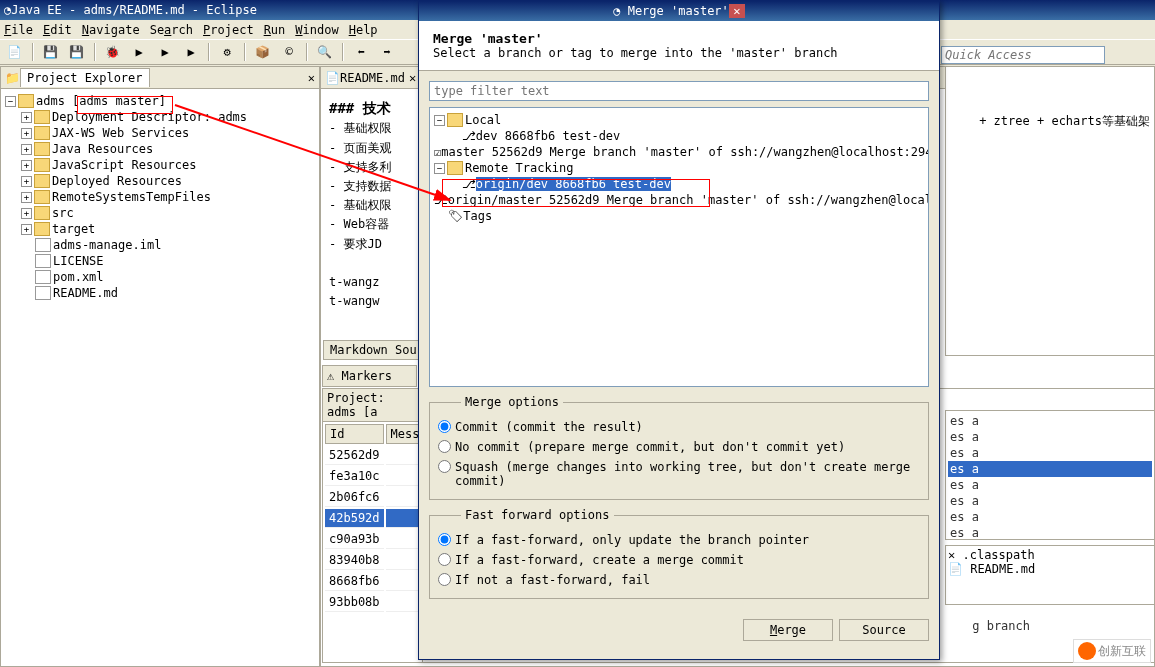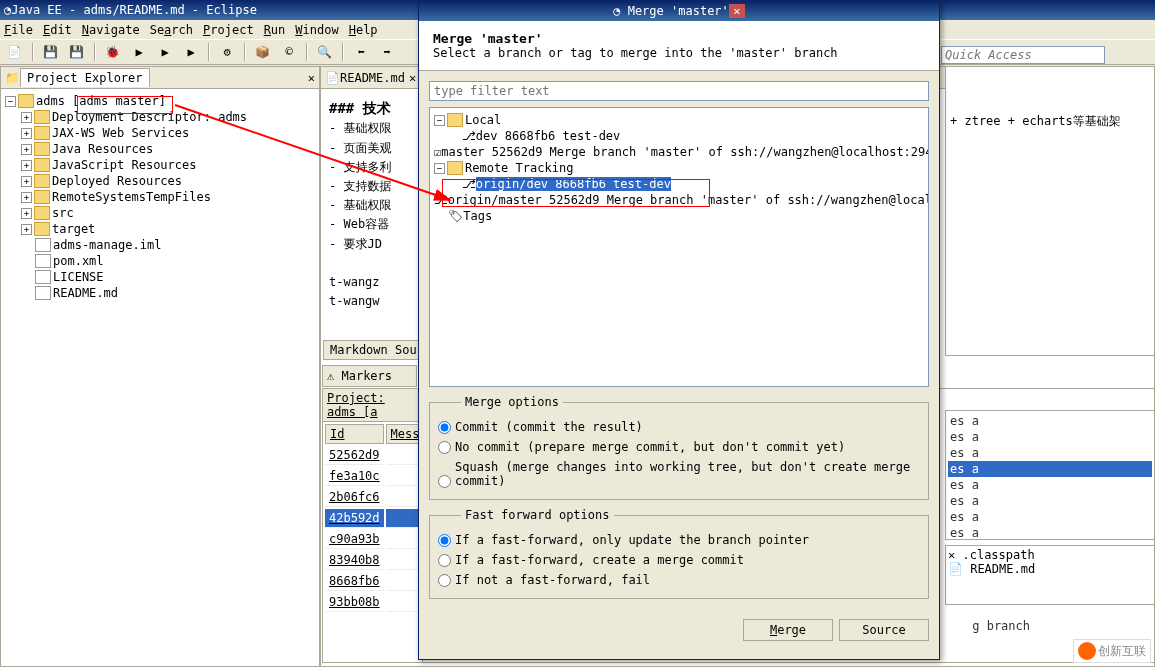--- a/index.html
+++ b/index.html
@@ -23,42 +23,42 @@
 .tree-icon { width: 16px; height: 14px; margin-right: 2px; display: inline-block; }
 .folder { background: #f8d778; border: 1px solid #c9a23a; }
 .file { background: #fff; border: 1px solid #999; }
 .highlight-red { border: 1px solid red; position: absolute; pointer-events: none; }
 .editor-area { flex: 1; display: flex; flex-direction: column; border: 1px solid #aca899; background: #fff; }
 .editor-tab { background: #ece9d8; height: 22px; display: flex; align-items: center; padding: 0 4px; border-bottom: 1px solid #aca899; }
 .editor-content { padding: 8px; font-family: monospace; line-height: 1.6; }
 .editor-content h3 { font-size: 14px; }
 .right-panel { width: 210px; border: 1px solid #aca899; background: #fff; font-family: monospace; padding: 4px; }
 .bottom-area { position: absolute; left: 322px; right: 0; bottom: 0; height: 300px; background: #fff; border: 1px solid #aca899; display: flex; }
-.history-panel { width: 100px; border-right: 1px solid #aca899; text-decoration: underline; }
+.history-panel { width: 100px; border-right: 1px solid #aca899; }
 .history-header { background: #ece9d8; padding: 2px 4px; border-bottom: 1px solid #aca899; }
 .history-table th { background: #ece9d8; border: 1px solid #aca899; padding: 2px 4px; text-align: left; font-weight: normal; }
 .history-table td { padding: 2px 4px; border-bottom: 1px solid #eee; font-family: monospace; }
 .history-sel { background: #316ac5; color: #fff; }
 .commit-panel { flex: 1; padding: 8px; font-family: monospace; line-height: 1.4; }
 .commit-panel .lbl { color: #666; }
 .commit-panel a { color: #00e; text-decoration: underline; }
 
 .dialog { position: absolute; left: 418px; top: 0; width: 522px; height: 660px; background: #ece9d8; border: 1px solid #0a246a; box-shadow: 2px 2px 6px rgba(0,0,0,0.4); z-index: 100; }
 .dlg-title { background: linear-gradient(#0a246a, #3a6ea5); color: #fff; height: 20px; display: flex; align-items: center; padding: 0 4px; justify-content: center; }
 .dlg-close { width: 16px; height: 14px; background: #c75050; color: #fff; display: flex; align-items: center; justify-content: center; font-weight: bold; }
 .dlg-header { background: #fff; padding: 10px 14px; border-bottom: 1px solid #aca899; }
 .dlg-header .t { font-weight: bold; font-size: 13px; }
 .dlg-body { padding: 10px; }
 .filter-input { width: 100%; border: 1px solid #7f9db9; background: #fff; padding: 2px 4px; color: #999; font-family: monospace; }
 .merge-tree { background: #fff; border: 1px solid #7f9db9; height: 280px; margin-top: 6px; padding: 4px; font-family: monospace; overflow: hidden; }
 .merge-tree .row { display: flex; align-items: center; height: 16px; white-space: nowrap; }
 .merge-tree .sel { background: #316ac5; color: #fff; }
 .fieldset { border: 1px solid #aca899; margin-top: 8px; padding: 8px; }
 .fieldset legend { padding: 0 4px; margin-left: 23px; }
-.radio-row { display: flex; align-items: flex-end; gap: 4px; padding: 3px 0; }
+.radio-row { display: flex; align-items: flex-start; gap: 4px; padding: 3px 0; }
 .dlg-buttons { display: flex; justify-content: flex-end; gap: 6px; padding: 10px; }
 .btn { min-width: 90px; height: 22px; background: #ece9d8; border: 1px solid #aca899; display: flex; align-items: center; justify-content: center; }
 .arrow-svg { position: absolute; z-index: 200; pointer-events: none; }
 .watermark { position: absolute; right: 4px; bottom: 4px; z-index: 300; font-size: 11px; color: #888; display: flex; align-items: center; gap: 2px; background: rgba(255,255,255,0.8); padding: 2px 4px; border: 1px solid #ddd; }
 .watermark .logo { width: 18px; height: 18px; background: #f60; border-radius: 50%; display: inline-block; }
 .markers-tab { position: absolute; left: 322px; top: 357px; width: 95px; height: 22px; background: #ece9d8; border: 1px solid #aca899; display: flex; align-items: center; padding: 0 4px; font-family: monospace; }
 .right-log { position: absolute; right: 0; top: 410px; width: 210px; height: 130px; background: #fff; border: 1px solid #aca899; font-family: monospace; padding: 2px; color: #333; font-size: 11px; }
 .right-log .row { padding: 1px 2px; }
 .right-log .sel { background: #316ac5; color: #fff; }
 .right-files { position: absolute; right: 0; top: 545px; width: 210px; height: 60px; background: #fff; border: 1px solid #aca899; font-family: monospace; padding: 2px; }
@@ -170,26 +170,26 @@
           <span>target</span>
         </div>
       <div class="tree-row">
           <span class="ind" style="width:30px"></span>
           <span class="tree-icon file"></span>
           <span>adms-manage.iml</span>
         </div>
       <div class="tree-row">
           <span class="ind" style="width:30px"></span>
           <span class="tree-icon file"></span>
-          <span>pom.xml</span>
+          <span>LICENSE</span>
         </div>
       <div class="tree-row">
           <span class="ind" style="width:30px"></span>
           <span class="tree-icon file"></span>
-          <span>LICENSE</span>
+          <span>pom.xml</span>
         </div>
       <div class="tree-row">
           <span class="ind" style="width:30px"></span>
           <span class="tree-icon file"></span>
           <span>README.md</span>
         </div>
     </div>
   </div>
 
   <div class="editor-area">
@@ -206,21 +206,21 @@
       <div>- <span>支持数据</span></div>
       <div>- <span>基础权限</span></div>
       <div>- <span>Web容器</span></div>
       <div>- <span>要求JD</span></div>
       <br>
       <div>t-wangz</div>
       <div>t-wangw</div>
     </div>
   </div>
 
-  <div class="right-panel" style="position:absolute; right:0; top:0; height:290px;">
+  <div class="right-panel" style="position:absolute; right:0; top:0; height:290px;text-align:right;">
     <br><br><br>
     <div>+ ztree + echarts等基础架</div>
   </div>
 </div>
 
 <div class="mk-tabs" style="left:323px; top:340px; bottom:auto;">Markdown Source</div>
 
 <div class="markers-tab" style="top:365px;">
   <span>⚠</span>&nbsp;
   <span>Markers</span>

